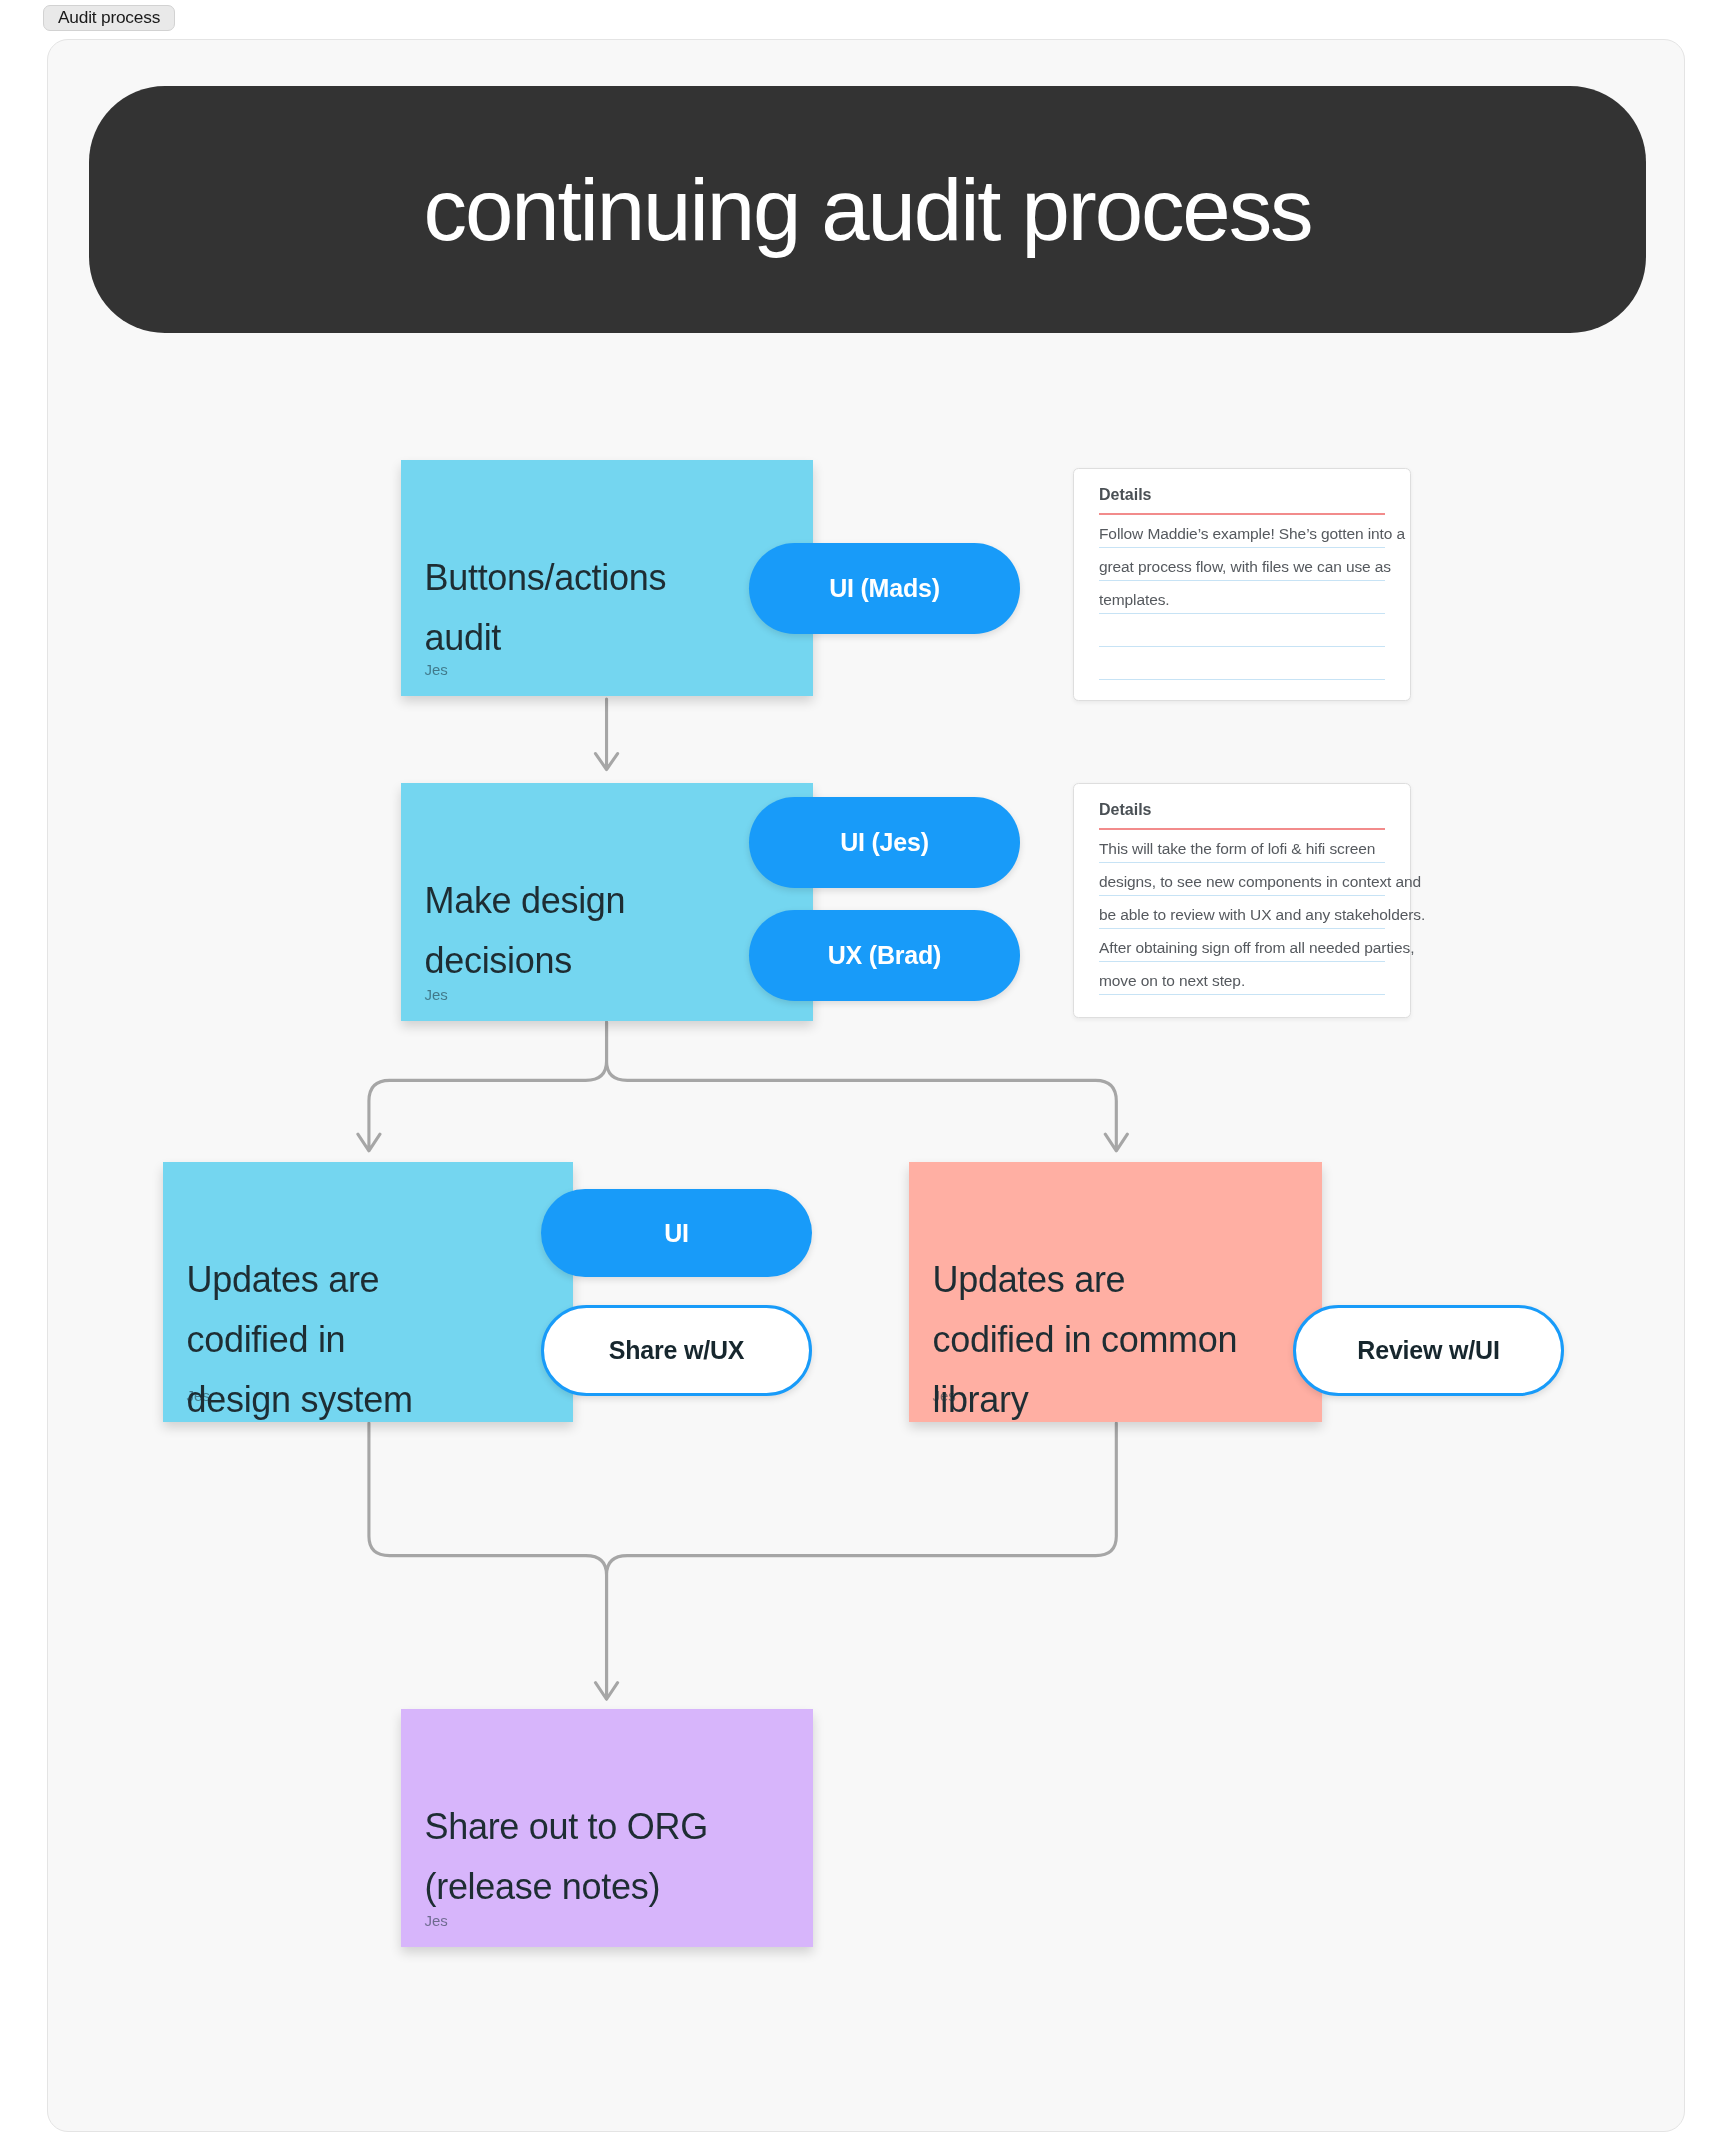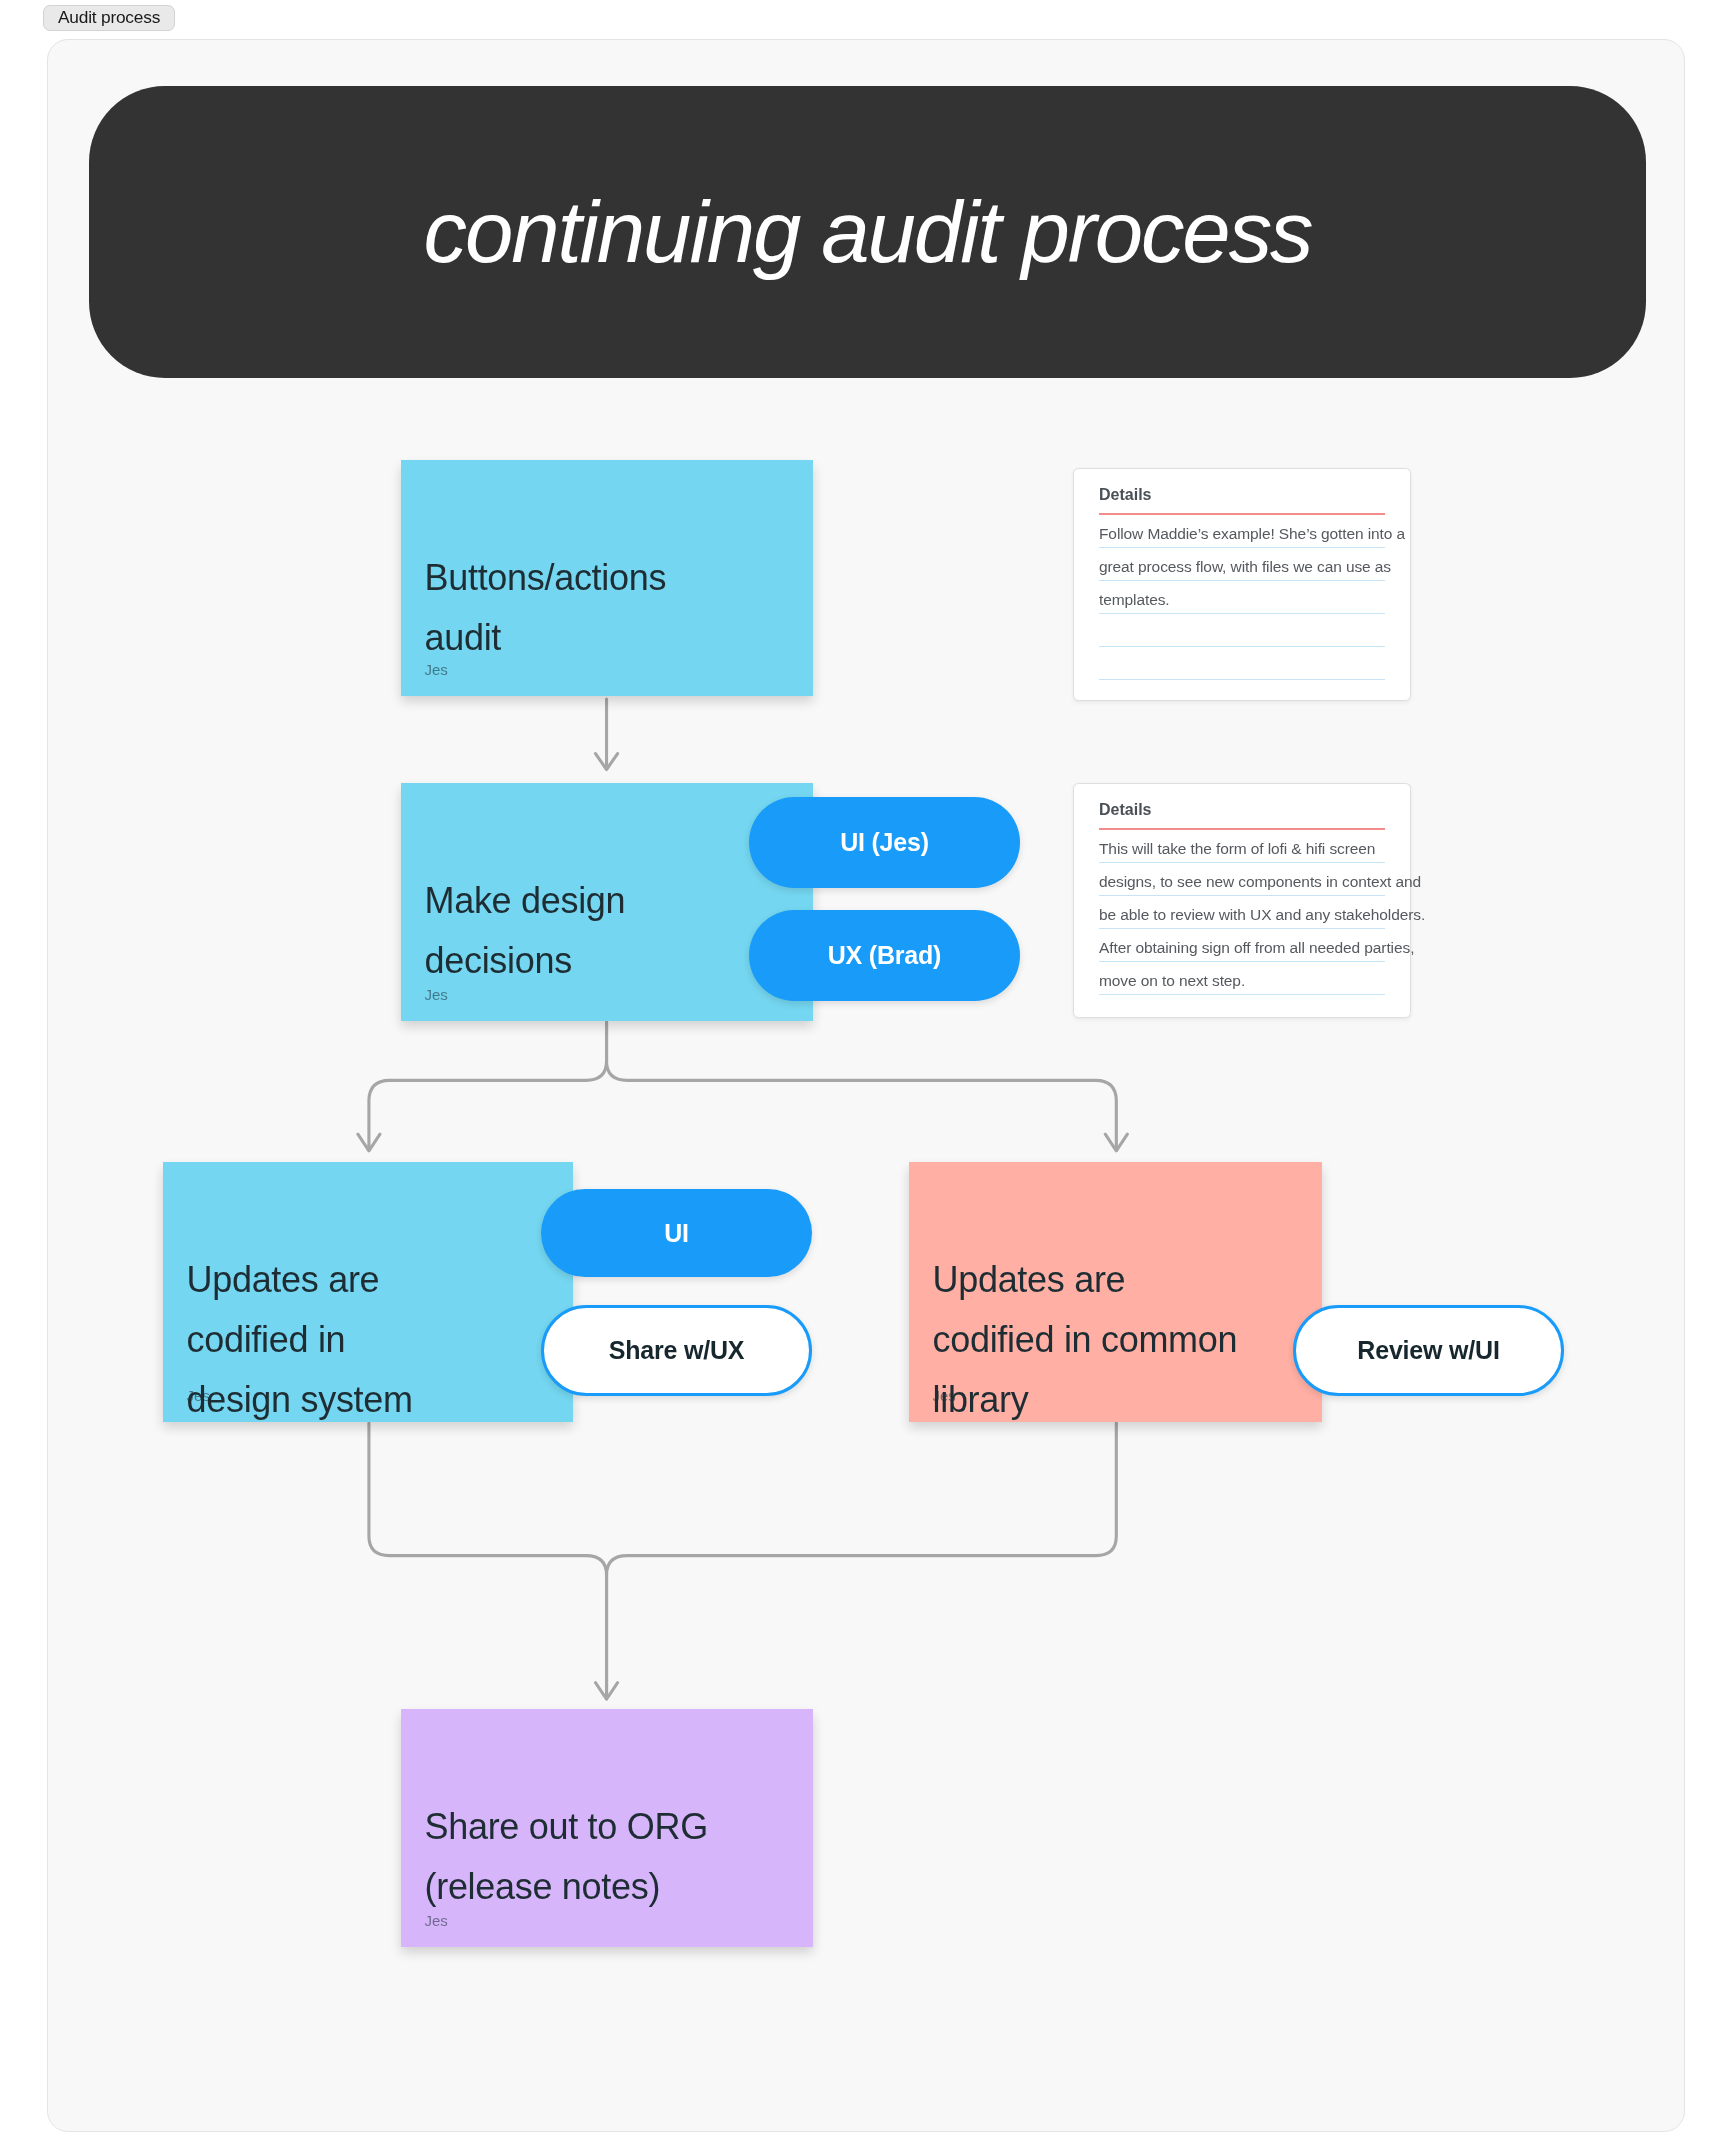--- a/index.html
+++ b/index.html
@@ -15,23 +15,23 @@
   }
 
   
   .board {
     position: absolute; left: 47px; top: 39px; width: 1638px; height: 2093px;
     background: #f8f8f8; border: 1.4px solid #e4e4e4; border-radius: 21px;
   }
 
   
   .banner {
-    position: absolute; left: 89px; top: 86px; width: 1557px; height: 292px;
+    position: absolute; left: 89px; top: 86px; width: 1557px; height: 247px;
     background: #333333; border-radius: 76px;
-    display: flex; align-items: center; justify-content: center; font-style: italic;
+    display: flex; align-items: center; justify-content: center;
   }
   .banner-text {
     color: #ffffff; font-size: 87px; font-weight: 500; letter-spacing: -2.1px;
     white-space: nowrap;
   }
 
   
   .sticky {
     position: absolute;
     padding: 28px 61px 0 23.5px;
@@ -145,20 +145,23 @@
 library</span>
     <span class="author">Jes</span>
   </div>
 
   <div id="sticky-share-org" class="sticky sticky-purple">
     <span>Share out to ORG
 (release notes)</span>
     <span class="author">Jes</span>
   </div>
 
+  <div id="tag-ui-mads" class="tag tag-blue">
+    <span>UI (Mads)</span>
+  </div>
   <div id="tag-ui-jes" class="tag tag-blue">
     <span>UI (Jes)</span>
   </div>
   <div id="tag-ux-brad" class="tag tag-blue">
     <span>UX (Brad)</span>
   </div>
   <div id="tag-ui" class="tag tag-blue">
     <span>UI</span>
   </div>
   <div id="tag-share-wux" class="tag tag-outline">

